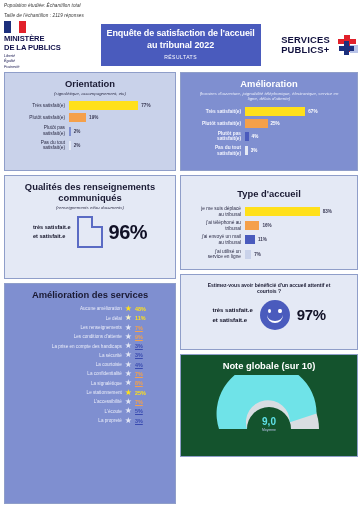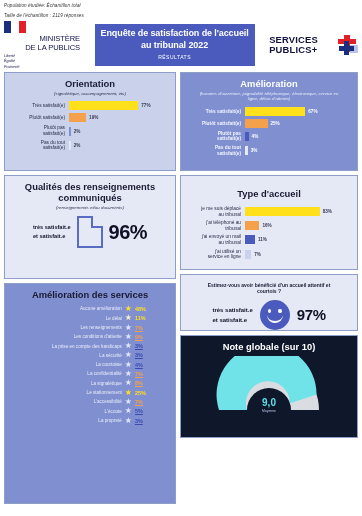--- a/index.html
+++ b/index.html
@@ -21,43 +21,43 @@
     display: flex; align-items: center; justify-content: space-between;
     padding: 0 4px; height: 44px; margin-top: 1px;
   }
   .logo-mj { width: 76px; }
   .flag { display: flex; width: 22px; height: 12px; margin-bottom: 1.5px; }
   .flag i { flex: 1; display: block; }
   .flag .b { background: #1c2f7c; }
   .flag .w { background: #fff; }
   .flag .r { background: #e1202a; }
   .mj-name {
-    font-size: 7.6px; font-weight: normal; line-height: 8.6px;
-    color: #10104a; letter-spacing: -.1px; text-align: right;
+    font-size: 7.6px; font-weight: bold; line-height: 8.6px;
+    color: #10104a; letter-spacing: -.1px;
   }
   .mj-devise {
     font-size: 3.6px; font-style: italic; color: #10104a;
     line-height: 4px; margin-top: 1.5px;
   }
 
   .title-box {
     background: #4a5bbd; width: 160px; height: 42px;
     display: flex; flex-direction: column;
     align-items: center; justify-content: flex-start;
     text-align: center; color: #fff; padding: 4px;
   }
   .title-main {
     font-size: 9px; font-weight: bold; line-height: 11.5px;
     letter-spacing: -.1px;
   }
   .title-sub {
     font-size: 5px; margin-top: 2.5px; letter-spacing: .5px;
   }
 
-  .logo-sp { display: flex; align-items: center; gap: 18px; }
+  .logo-sp { display: flex; align-items: center; gap: 6px; }
   .sp-text {
     font-size: 9.4px; font-weight: bold; color: #12123f;
     line-height: 10.5px; letter-spacing: .2px;
   }
   .sp-mark { position: relative; width: 22px; height: 20px; }
   .sp-mark span { position: absolute; display: block; }
   .m-red-v { left: 8px; top: 0px; width: 6px; height: 17px; background: #e1202a; }
   .m-red-h { left: 2px; top: 4px; width: 18px; height: 5px; background: #e1202a; }
   .m-blue-v { left: 8px; top: 6px; width: 5px; height: 14px; background: #1c2f7c; }
   .m-blue-h { left: 3px; top: 11px; width: 15px; height: 4.5px; background: #1c2f7c; }
@@ -72,21 +72,21 @@
   .col-left { width: 172px; }
   .col-right { width: 178px; }
 
   .panel {
     border: 1px solid #8f9ec9;
     padding: 5px 18px;
     position: relative;
   }
   .p-lav { background: #c9d2ea; }
   .p-periwinkle { background: #7f8fd0; }
-  .p-indigo { background: #0f172a; }
+  .p-indigo { background: #14532d; }
   .p-pale { background: #e4e9f5; }
 
   .p-title {
     text-align: center; font-weight: bold; color: #1a1a33;
     font-size: 9.4px; line-height: 11px;
   }
   .p-title.onblue { color: #fff; }
   .p-sub {
     text-align: center; font-size: 4.4px; font-style: italic;
     line-height: 5.4px; margin-top: 2px; color: #33334d;
@@ -422,21 +422,21 @@
           <div class="bar-row">
             <div class="bar-label">j'ai utilisé un service en ligne</div>
             <div class="bar-track">
               <div class="bar-fill" style="width: 6.3px; background: rgb(201, 210, 234);"></div>
               <div class="bar-val">7%</div>
             </div>
           </div>
         </div>
     </div>
 
-    <div class="panel p-pale" style="height:57px;">
+    <div class="panel p-pale" style="height:76px;">
       <div class="smiley-q">Estimez-vous avoir bénéficié d'un accueil attentif et courtois ?</div>
       <div class="smiley-row">
         <div>
           <div class="smiley-caption">très satisfait.e</div>
           <div class="smiley-caption">et satisfait.e</div>
         </div>
         <div class="face">
           <span class="eye l"></span>
             <span class="eye r"></span>
             <span class="mouth"></span>

